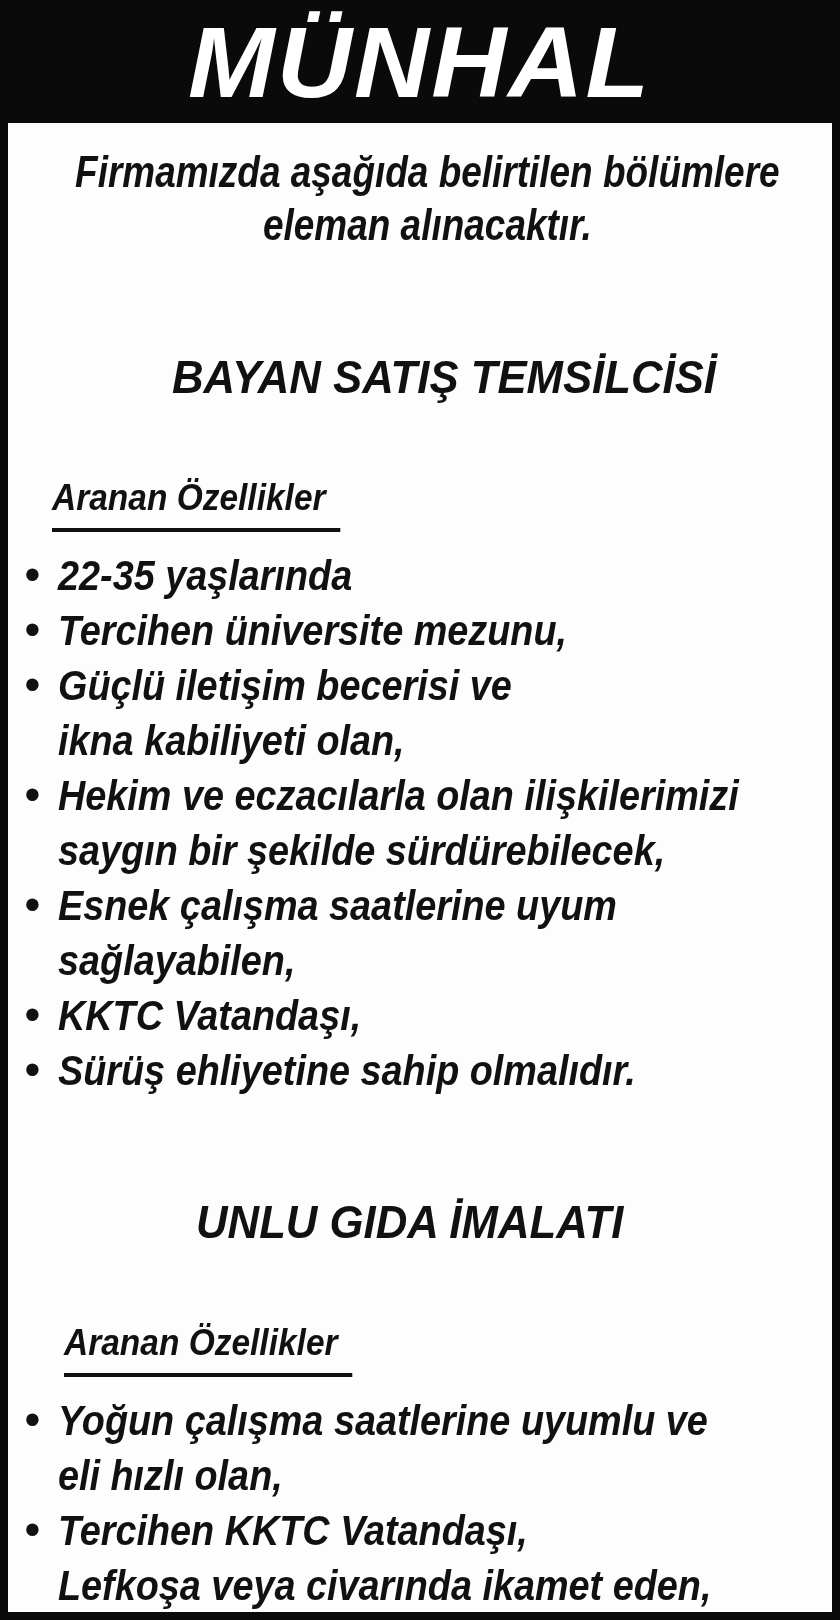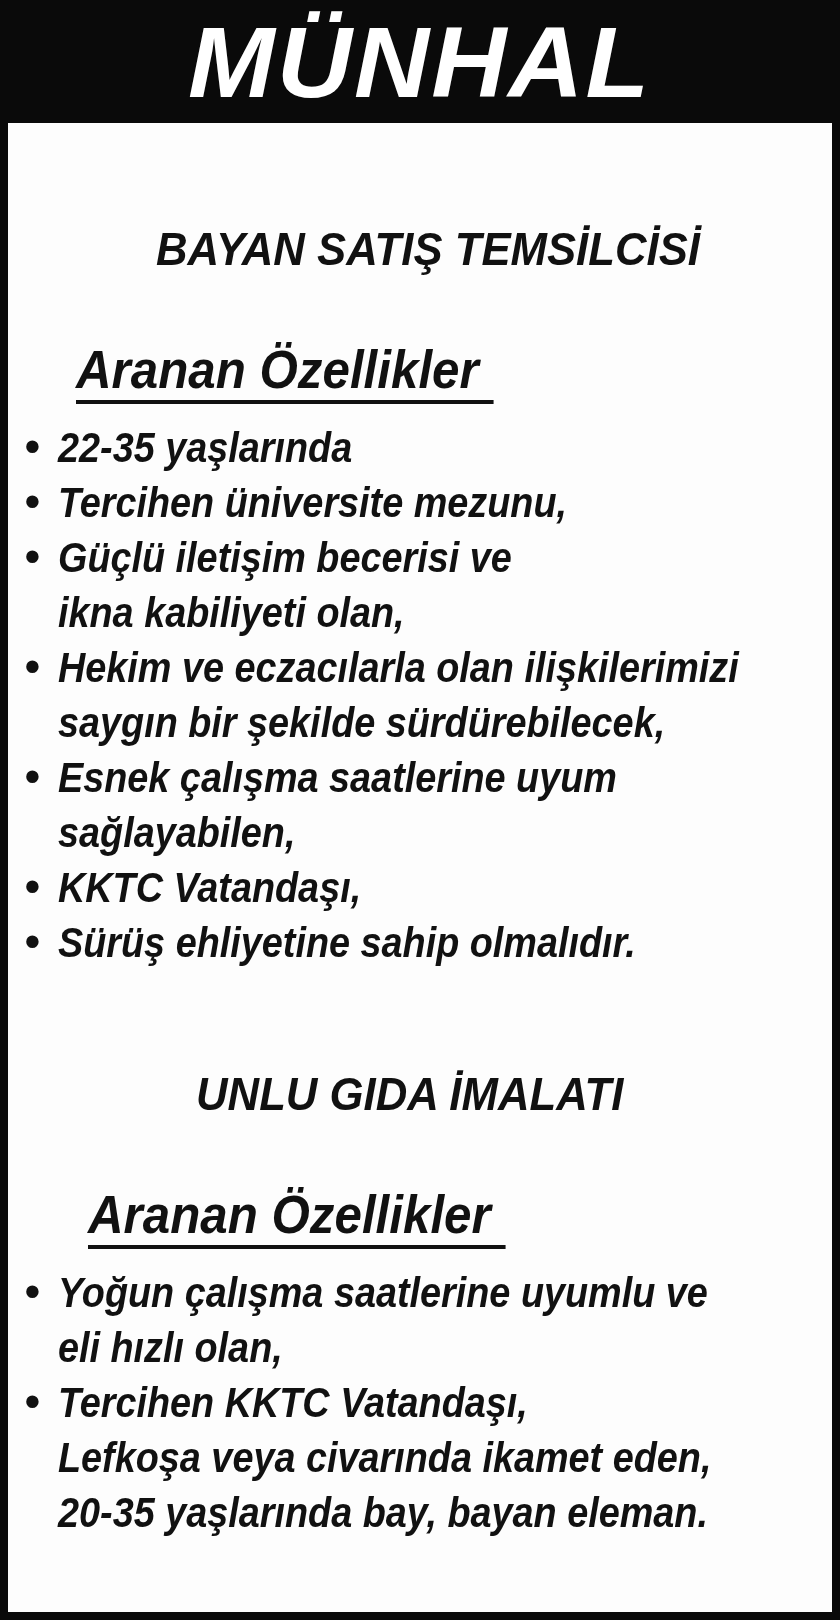--- a/index.html
+++ b/index.html
@@ -59,44 +59,43 @@
     line-height: 53px;
     color: var(--ink, #111111);
     transform: scaleX(0.84);
     transform-origin: 50% 50%;
   }
 
   .section1 { margin-top: 42px; }
   .section2 { margin-top: 40px; }
 
   .job-heading {
-    padding-left: 44px;
+    padding-left: 60px;
     font-size: 47px;
     font-weight: 700;
     line-height: 56px;
     color: var(--ink, #111111);
     white-space: pre;
   }
   .job-heading .cond,
   .sub-heading .cond {
     display: inline-block;
     transform: scaleX(0.93);
     transform-origin: 0 50%;
     white-space: pre;
   }
   .section2 .job-heading { padding-left: 84px; }
 
   .sub-heading {
     padding-left: 44px;
     margin-top: 12px;
-    font-size: 53px;
+    font-size: 36px;
     font-weight: 700;
     line-height: 50px;
     color: var(--ink, #111111);
-    margin-left: 24px;
   }
   .section2 .sub-heading { padding-left: 56px; }
   .sub-heading .underlined {
     border-bottom: 4px solid var(--ink, #111111);
     padding: 0 16px 5px 0;
   }
 
   ul.req-list {
     list-style: none;
     margin-top: 16px;
@@ -128,20 +127,24 @@
 <body>
 
 <div class="ad" style="--banner-bg: #0a0a0a; --banner-text: #ffffff; --page-bg: #fdfdfd; --ink: #111111; --footer-bg: #060606; --footer-text: #ffffff;">
 
   <div class="banner">
     <div class="banner-title">MÜNHAL</div>
   </div>
 
   <div class="page">
 
+    <div class="intro">
+      <span class="intro-text">Firmamızda aşağıda belirtilen bölümlere
+eleman alınacaktır.</span>
+    </div>
 
     <div class="section1">
       <div class="job-heading">
         <span class="cond">BAYAN SATIŞ TEMSİLCİSİ</span>
       </div>
       <div class="sub-heading">
         <span class="underlined cond">Aranan Özellikler</span>
       </div>
       <ul class="req-list">
         <li class="bullet-item">

